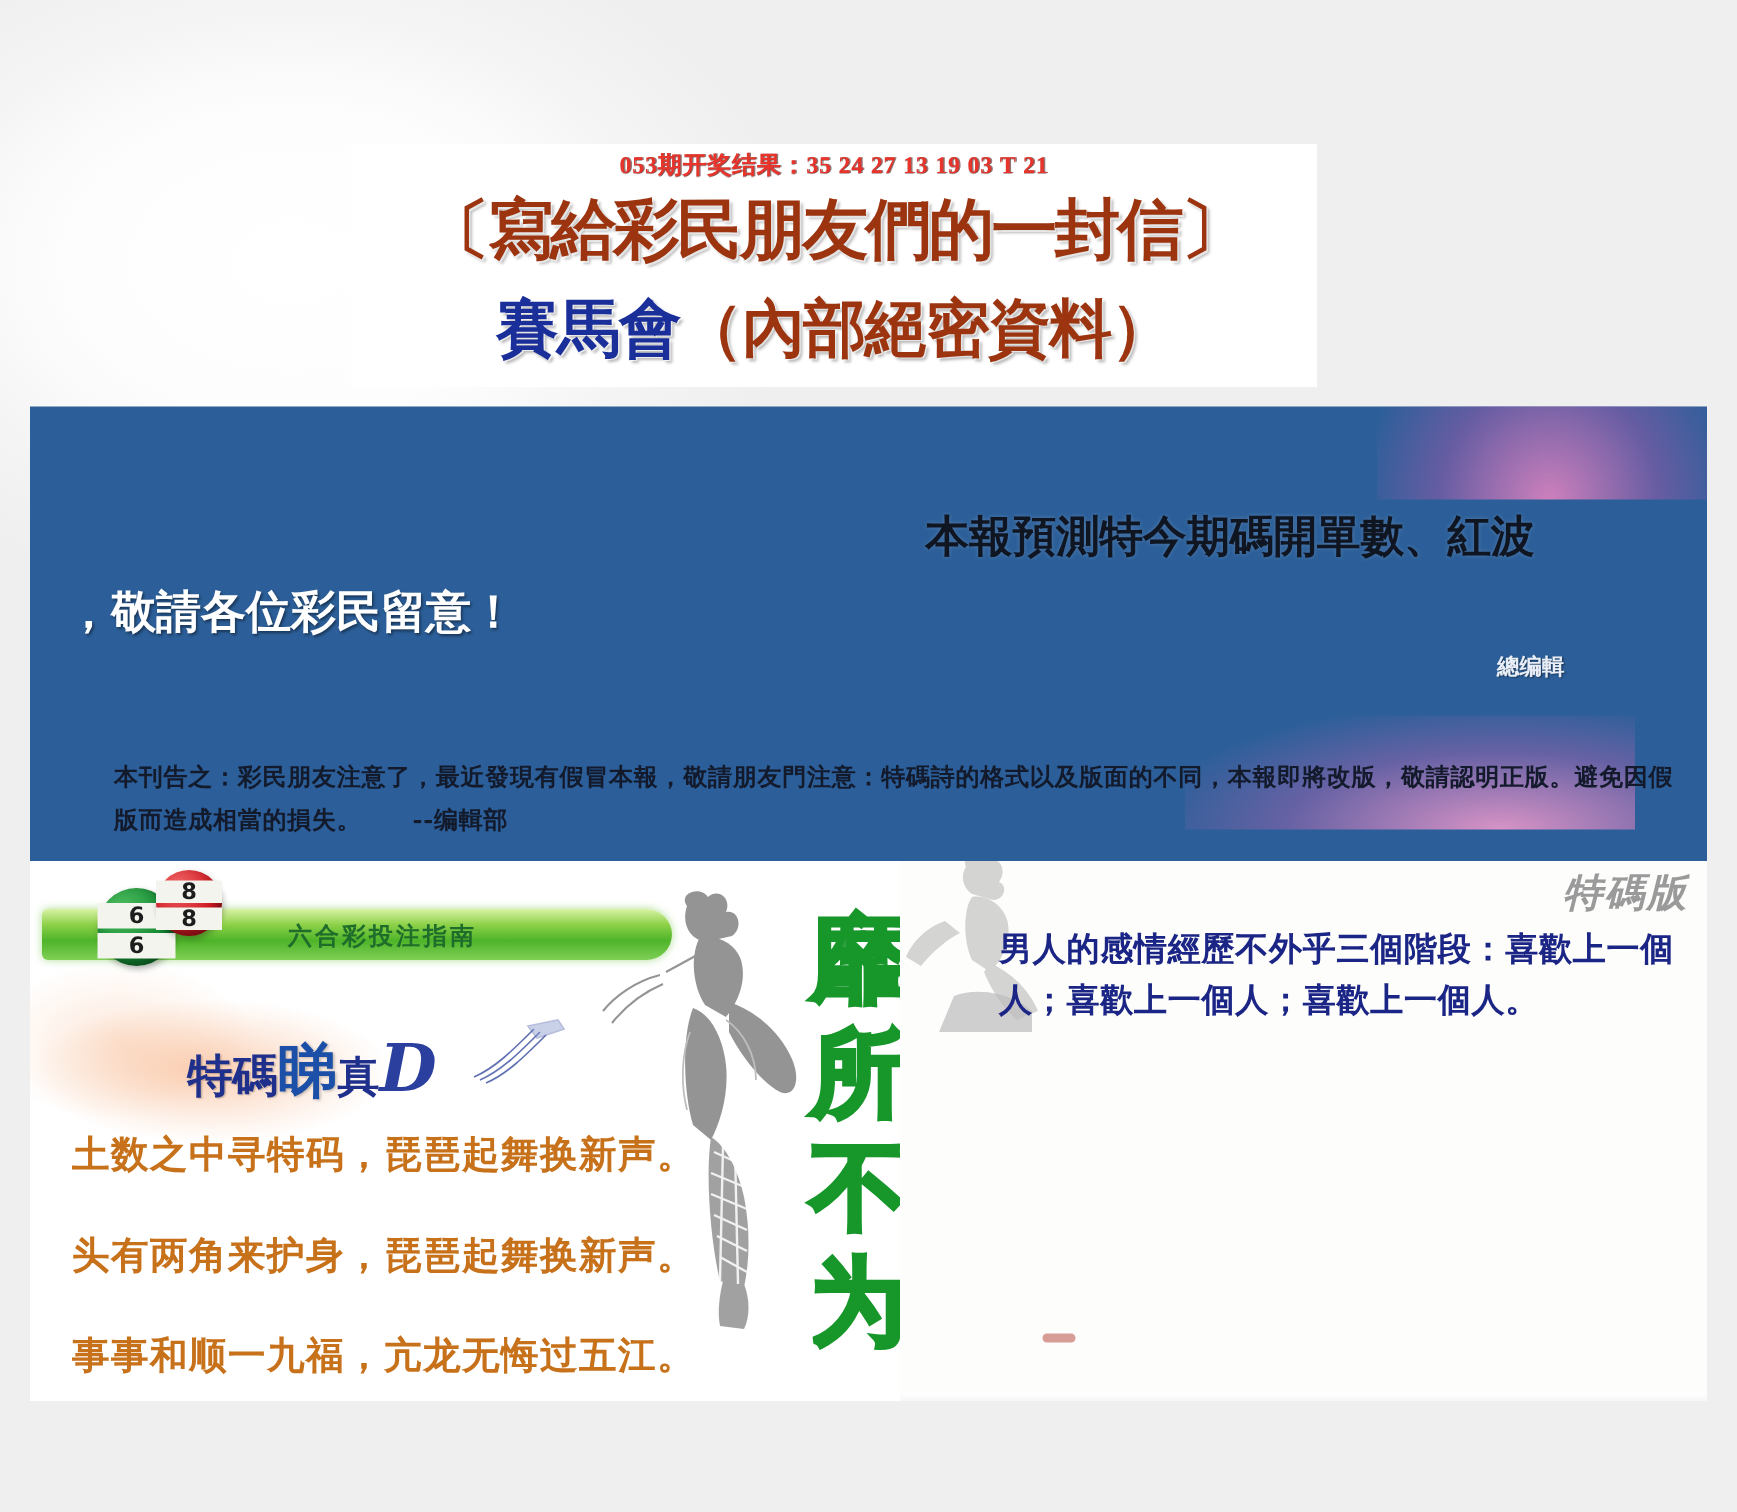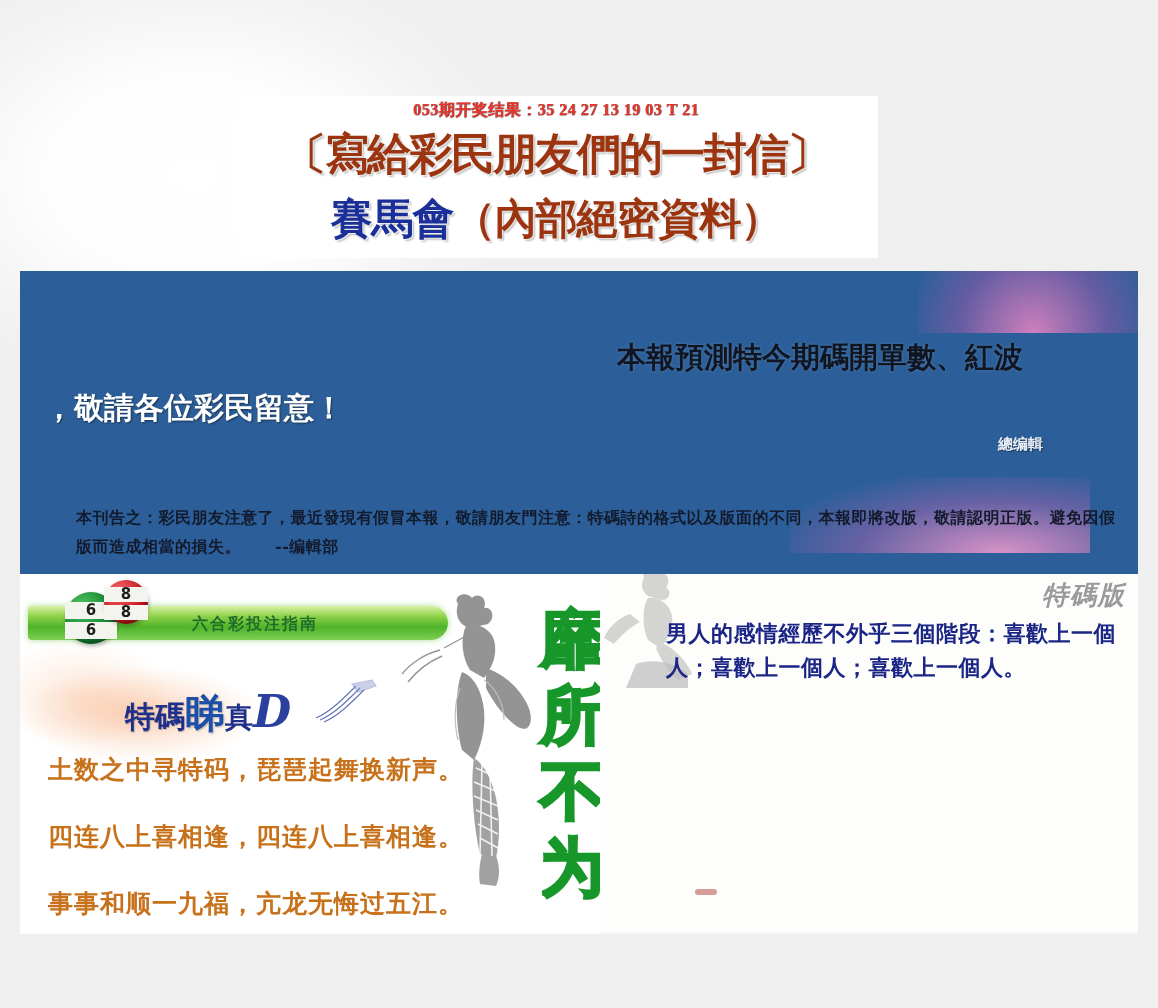--- a/index.html
+++ b/index.html
@@ -436,21 +436,21 @@
     <svg class="whisk" viewBox="0 0 66 46">
       <g stroke="#3a4fa0" stroke-width="1.1" fill="none" opacity=".8">
         <path d="M4 40 C18 34, 30 22, 44 8"></path>
         <path d="M8 42 C22 36, 34 24, 48 10"></path>
         <path d="M12 44 C26 38, 38 26, 52 12"></path>
         <path d="M40 6 L60 2 L64 8 L46 14 Z" fill="#6b7fc4" opacity=".45"></path>
       </g>
     </svg>
 
     <div class="poem poem-1">土数之中寻特码，琵琶起舞换新声。</div>
-    <div class="poem poem-2">四连八上喜相逢，四连八上喜相逢。</div>
+    <div class="poem poem-2">头有两角来护身，琵琶起舞换新声。</div>
     <div class="poem poem-3">事事和顺一九福，亢龙无悔过五江。</div>
   </div>
 
   <svg class="dancer" viewBox="0 0 170 330">
     <g fill="#8c8c8c">
       <path d="M58 12 C52 4, 66 -2, 72 6 C78 0, 88 6, 84 16 C92 14, 96 26, 88 32 L70 36 C60 34, 54 24, 58 12 Z"></path>
       <path d="M66 34 C76 30, 90 36, 94 48 C98 62, 92 76, 84 86 L70 78 C62 66, 60 46, 66 34 Z"></path>
       <path d="M86 76 C104 82, 120 96, 128 114 C134 128, 130 140, 120 136 C108 130, 94 112, 86 96 Z"></path>
       <path d="M62 80 C74 84, 82 100, 84 118 C86 138, 80 156, 74 168 L62 158 C56 138, 54 100, 62 80 Z"></path>
     </g>

